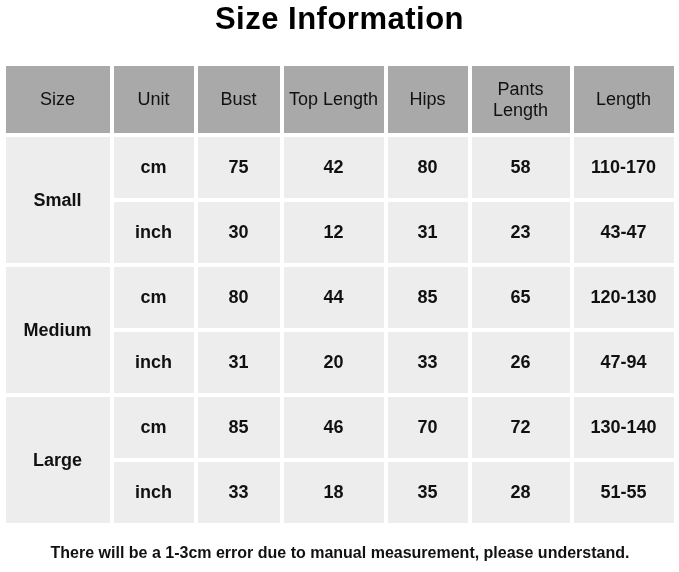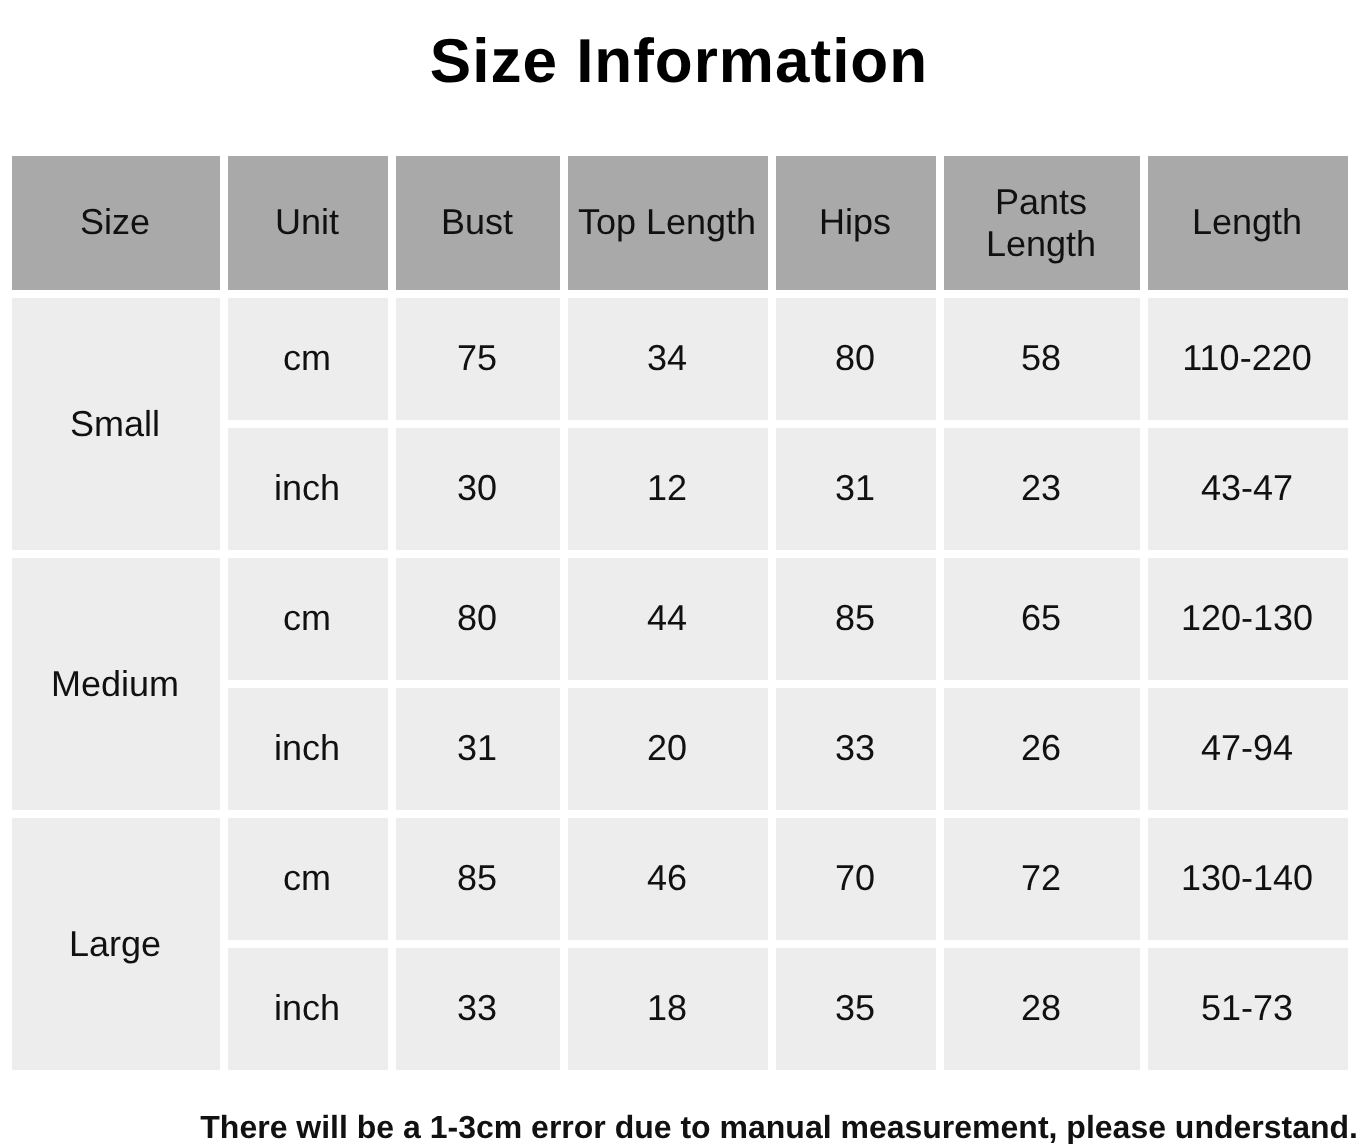--- a/index.html
+++ b/index.html
@@ -13,21 +13,21 @@
     overflow: hidden;
   }
   :root {
     --header-bg: #a9a9a9;
     --cell-bg: #ededed;
     --gap: #ffffff;
     --text: #111111;
   }
   .page-title {
     margin: 0;
-    padding-top: 13px;
+    padding-top: 1px;
     text-align: center;
     font-size: 31px;
     line-height: 36px;
     font-weight: bold;
     color: #000000;
     letter-spacing: 0.5px;
   }
   table.size-table {
     border-collapse: separate;
     border-spacing: 4px;
@@ -46,24 +46,25 @@
     padding: 0;
   }
   table.size-table td {
     background: var(--cell-bg);
     height: 61px;
     font-size: 18px;
     text-align: center;
     vertical-align: middle;
     color: var(--text);
     padding: 0;
+    font-weight: bold;
   }
   .footer-note {
     margin: 17px 0 0 1px;
-    text-align: right;
+    text-align: center;
     font-size: 16px;
     font-weight: bold;
     color: #111111;
   }
 </style>
 </head>
 <body>
 
 <h1 class="page-title">Size Information</h1>
 
@@ -86,24 +87,24 @@
       <th>Hips</th>
       <th>Pants Length</th>
       <th>Length</th>
     </tr>
   </thead>
   <tbody>
     <tr>
       <td rowspan="2">Small</td>
       <td>cm</td>
       <td>75</td>
-      <td>34</td>
+      <td>42</td>
       <td>80</td>
       <td>58</td>
-      <td>110-220</td>
+      <td>110-170</td>
     </tr>
     <tr>
       <td>inch</td>
       <td>30</td>
       <td>12</td>
       <td>31</td>
       <td>23</td>
       <td>43-47</td>
     </tr>
     <tr>
@@ -131,18 +132,18 @@
       <td>70</td>
       <td>72</td>
       <td>130-140</td>
     </tr>
     <tr>
       <td>inch</td>
       <td>33</td>
       <td>18</td>
       <td>35</td>
       <td>28</td>
-      <td>51-73</td>
+      <td>51-55</td>
     </tr>
   </tbody>
 </table>
 
 <p class="footer-note">There will be a 1-3cm error due to manual measurement, please understand.</p>
 
 </body></html>

